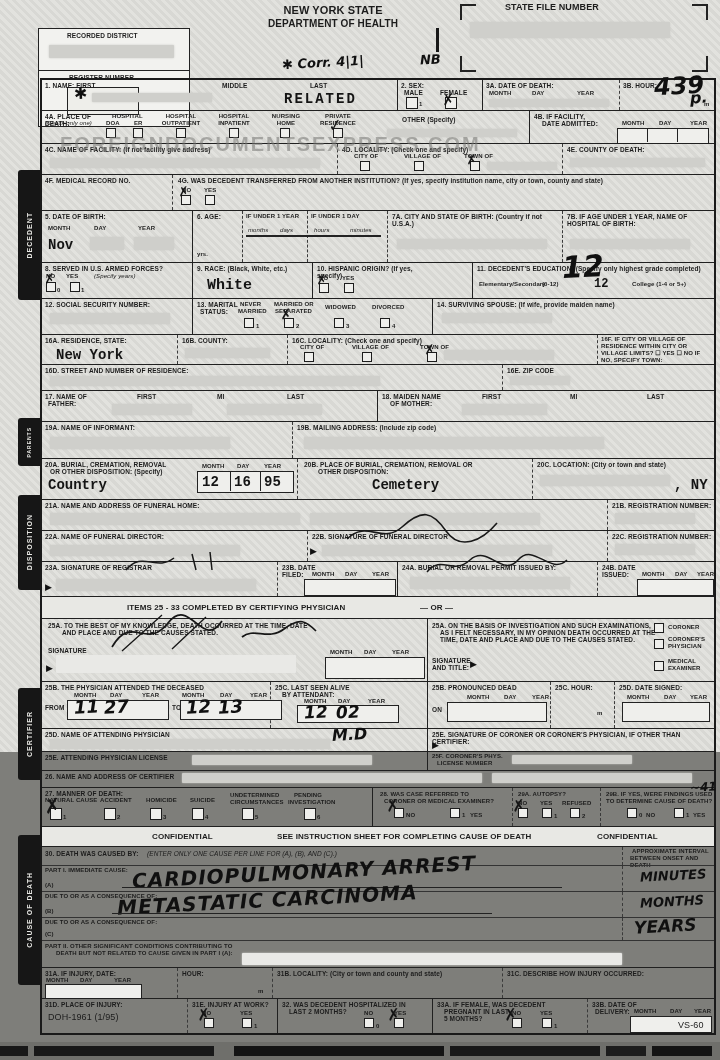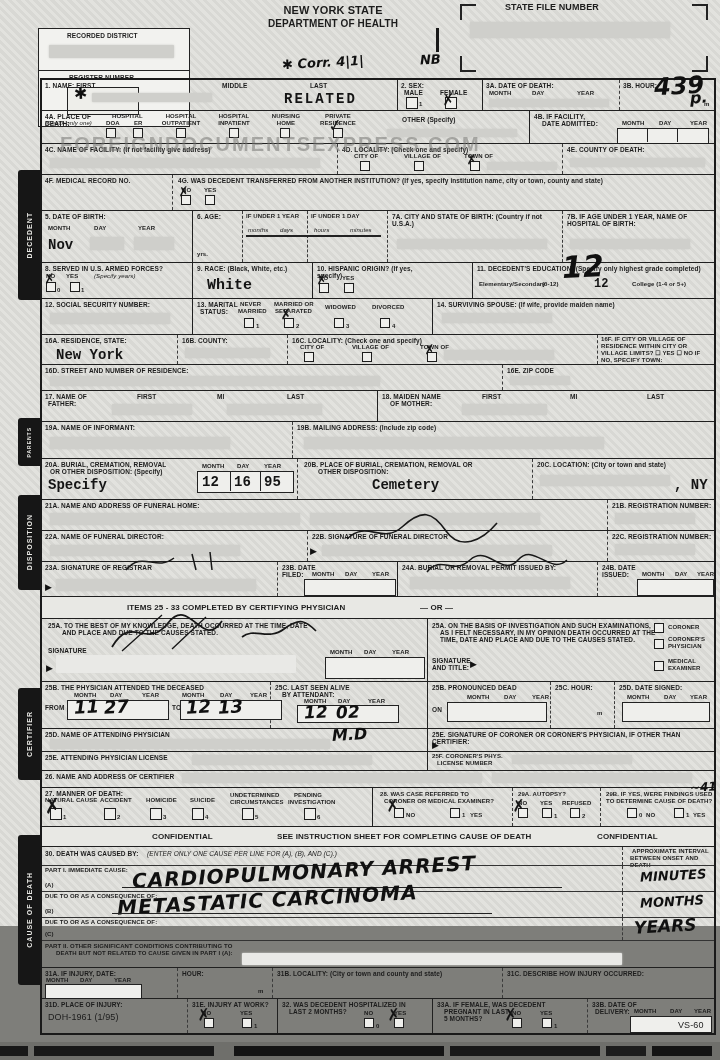--- a/index.html
+++ b/index.html
@@ -1,18 +1,18 @@
 <!DOCTYPE html>
 <html><head>
 <meta charset="utf-8">
 <style>
   html,body{margin:0;padding:0;}
   body{width:720px;height:1060px;background:#7e7e7a;overflow:hidden;position:relative;
        font-family:"Liberation Sans",sans-serif;}
-  #paper{position:absolute;left:0;top:0;width:720px;height:926px;
+  #paper{position:absolute;left:0;top:0;width:720px;height:752px;
     background:#dddddad9;
     background-image:repeating-linear-gradient(45deg,#d8d8d4 0 3px,#e2e2de 3px 6px),
                      repeating-linear-gradient(-45deg,rgba(255,255,255,.25) 0 3px,rgba(190,190,186,.25) 3px 6px);}
   .a{position:absolute;}
   .lbl{font-size:6.5px;line-height:1.15;color:#1c1c1c;font-weight:bold;letter-spacing:.1px;}
   .lbl i{font-weight:normal;}
   .sm{font-size:6px;}
   .typed{font-family:"Liberation Mono","DejaVu Sans Mono",monospace;font-size:14px;color:#141414;font-weight:bold;}
   .hand{font-family:"DejaVu Sans",sans-serif;font-style:italic;font-weight:bold;color:#101010;transform:rotate(-3deg);}
   .red{background:#cfcfcb;box-shadow:0 0 2px #c6c6c2;border-radius:1px;}
@@ -301,21 +301,21 @@
       <span class="a red" style="left:8px;top:15px;width:180px;height:12px;"></span>
       <span class="lbl a" style="left:255px;top:2px;">19B. MAILING ADDRESS: (Include zip code)</span>
       <span class="a red" style="left:262px;top:15px;width:300px;height:12px;"></span>
     </div>
 
     <div class="row" style="height:40px;">
       <span class="vs" style="left:255px;"></span>
         <span class="vs" style="left:490px;"></span>
       <span class="lbl a" style="left:3px;top:2px;">20A. BURIAL, CREMATION, REMOVAL</span>
       <span class="lbl a" style="left:8px;top:9px;">OR OTHER DISPOSITION: (Specify)</span>
-      <span class="typed a" style="left:6px;top:18px;">Specify</span>
+      <span class="typed a" style="left:6px;top:18px;">Country</span>
       <span class="lbl a sm" style="left:160px;top:4px;">MONTH</span>
       <span class="lbl a sm" style="left:195px;top:4px;">DAY</span>
       <span class="lbl a sm" style="left:222px;top:4px;">YEAR</span>
       <span class="a" style="left:155px;top:12px;width:95px;height:20px;border:1.6px solid #222;background:#efefec;"></span>
       <span class="a" style="left:188px;top:12px;height:20px;border-left:1.6px solid #222;"></span>
       <span class="a" style="left:218px;top:12px;height:20px;border-left:1.6px solid #222;"></span>
       <span class="typed a" style="left:160px;top:15px;">12</span>
       <span class="typed a" style="left:192px;top:15px;">16</span>
       <span class="typed a" style="left:222px;top:15px;">95</span>
       <span class="lbl a" style="left:262px;top:2px;">20B. PLACE OF BURIAL, CREMATION, REMOVAL OR</span>

